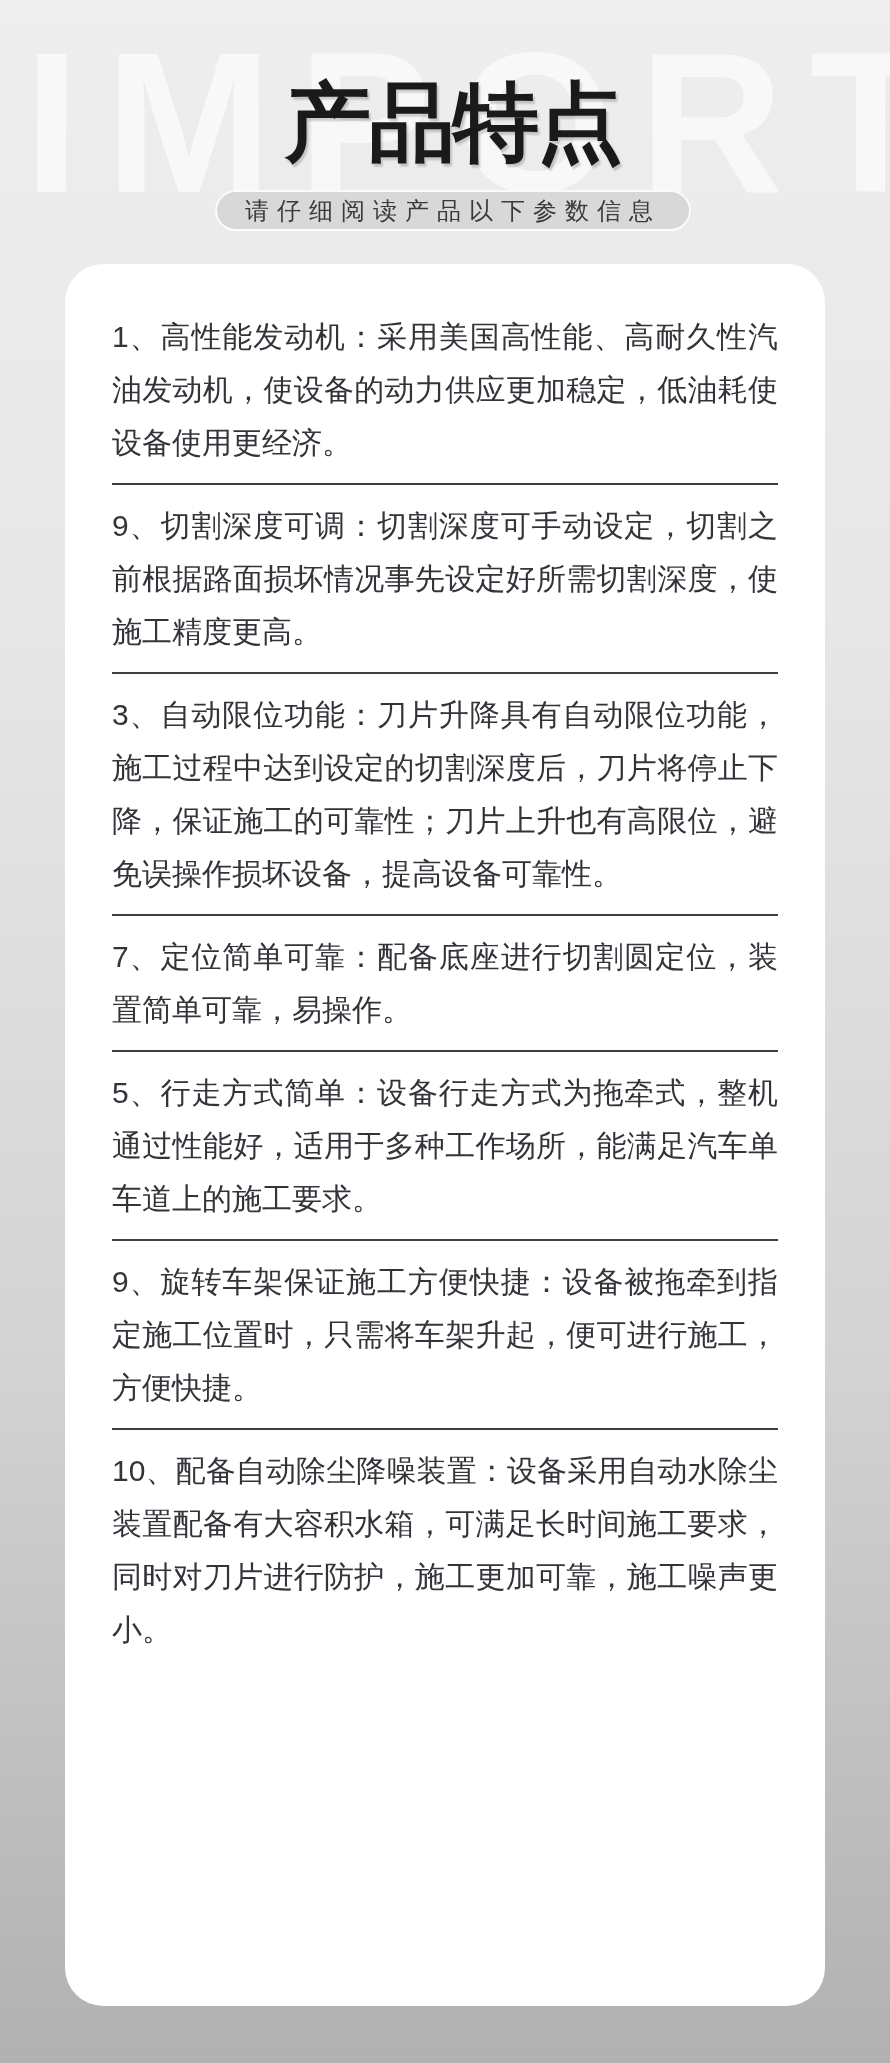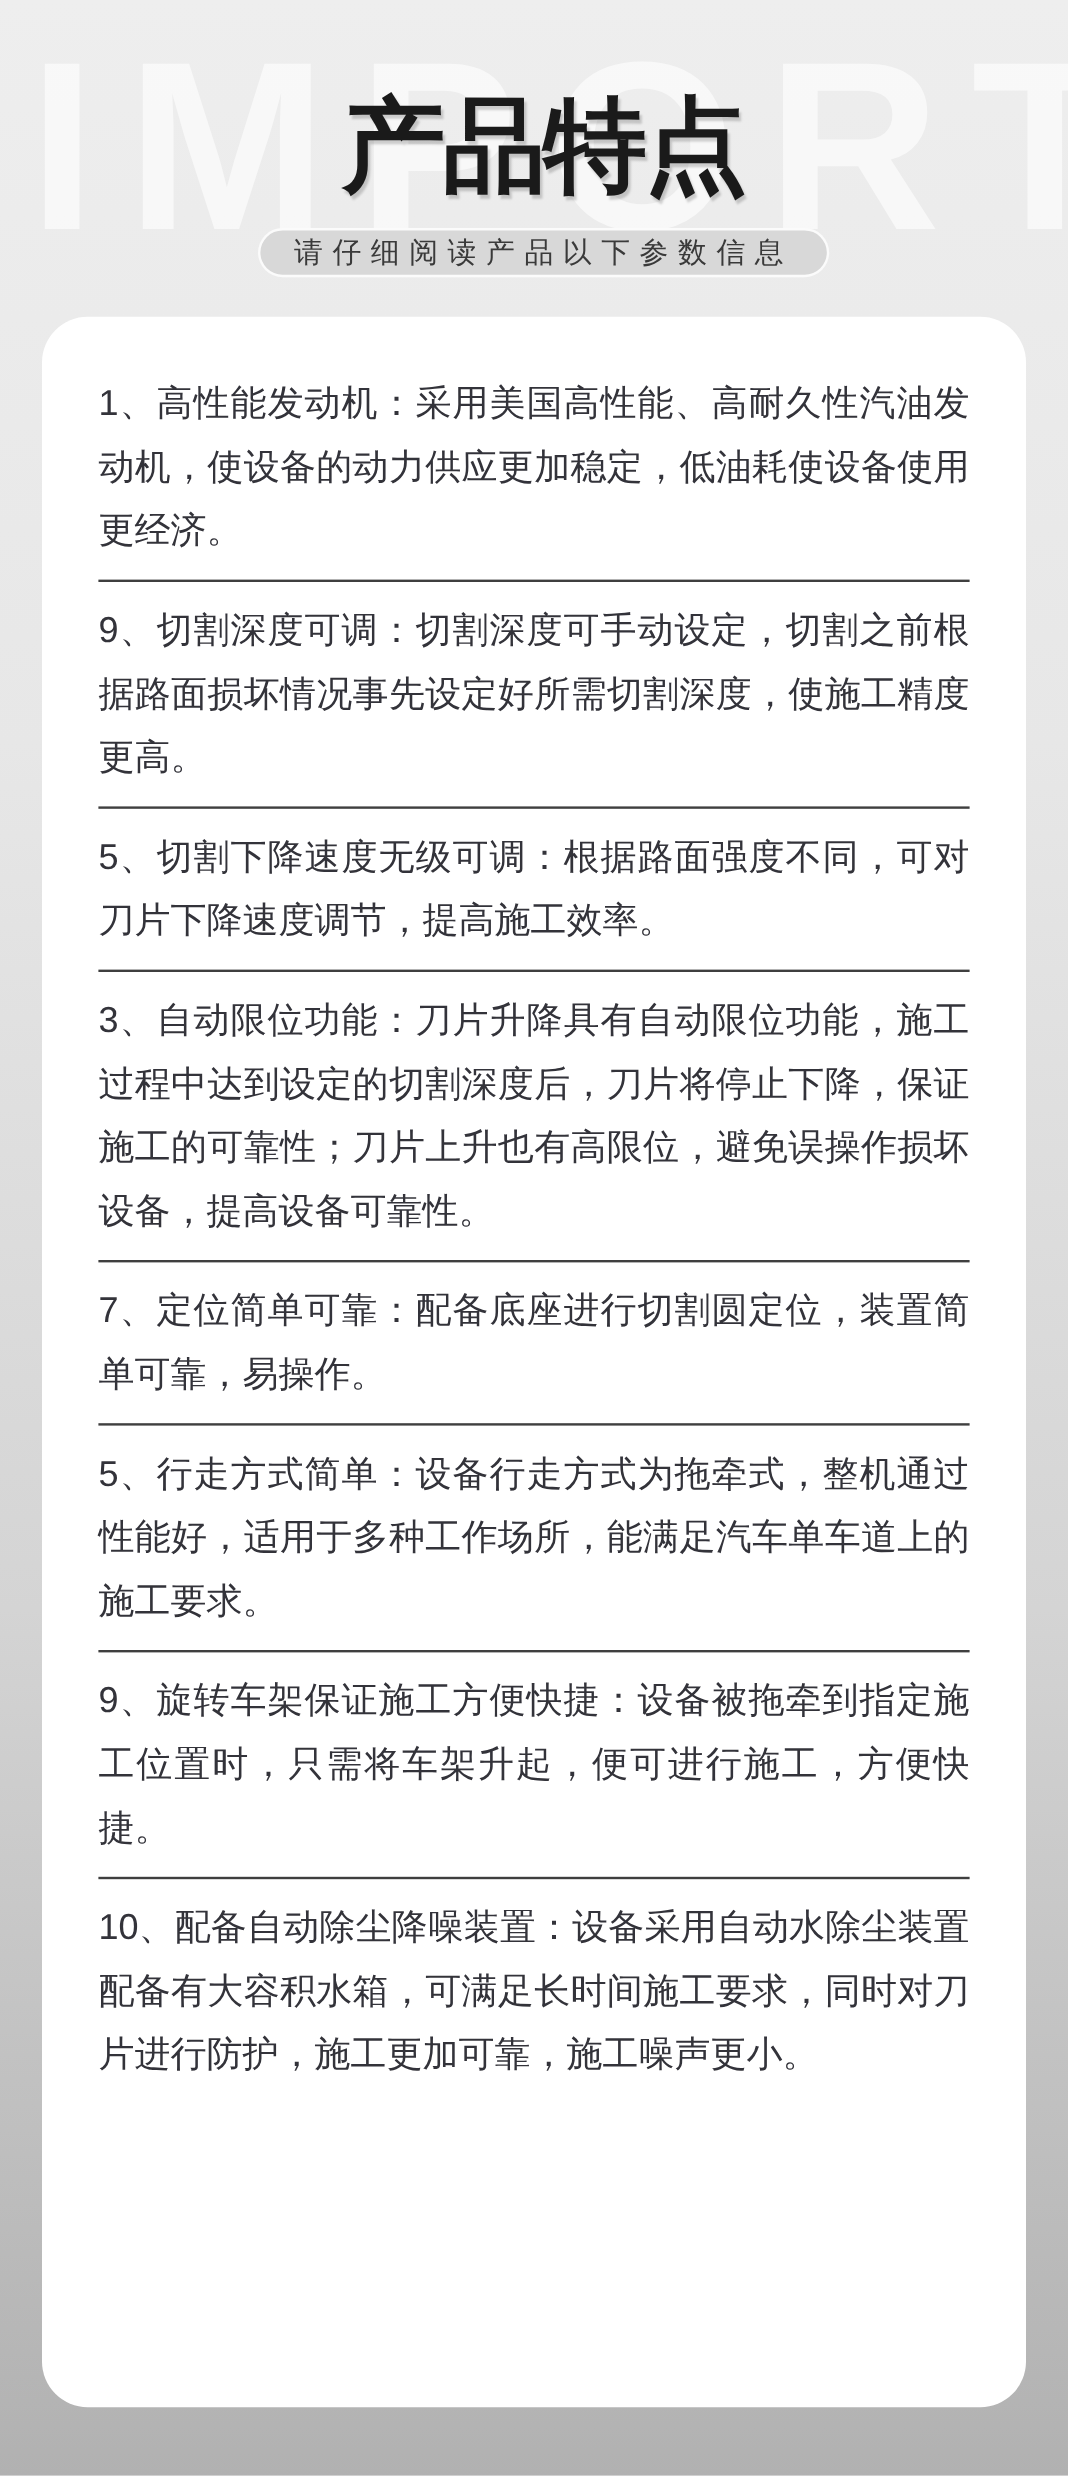--- a/index.html
+++ b/index.html
@@ -78,21 +78,21 @@
     line-height: 37px;
     letter-spacing: 8px;
     text-align: center;
     white-space: nowrap;
   }
 
   .card {
     position: relative;
     z-index: 1;
     box-sizing: border-box;
-    width: 820px;
+    width: 760px;
     height: 1742px;
     margin: 33px auto 0;
     background: var(--card-bg);
     border-radius: 38px;
     padding: 32px 47px 36px;
     overflow: hidden;
   }
 
   .feature-item {
     font-size: 30px;
@@ -114,20 +114,19 @@
   <h1 class="page-title">产品特点</h1>
   <div class="badge-wrap">
     <div class="badge">请仔细阅读产品以下参数信息</div>
   </div>
 </div>
 
 <div class="card">
   <div id="feature-list">
       <div class="feature-item">1、高性能发动机：采用美国高性能、高耐久性汽油发动机，使设备的动力供应更加稳定，低油耗使设备使用更经济。</div>
       <div class="feature-item">9、切割深度可调：切割深度可手动设定，切割之前根据路面损坏情况事先设定好所需切割深度，使施工精度更高。</div>
-      <div class="feature-item">5、切割下降速度无级可调：根据路面强度不同，可对刀片下降速度调节，提高施工效率。</div>
       <div class="feature-item">3、自动限位功能：刀片升降具有自动限位功能，施工过程中达到设定的切割深度后，刀片将停止下降，保证施工的可靠性；刀片上升也有高限位，避免误操作损坏设备，提高设备可靠性。</div>
       <div class="feature-item">7、定位简单可靠：配备底座进行切割圆定位，装置简单可靠，易操作。</div>
       <div class="feature-item">5、行走方式简单：设备行走方式为拖牵式，整机通过性能好，适用于多种工作场所，能满足汽车单车道上的施工要求。</div>
       <div class="feature-item">9、旋转车架保证施工方便快捷：设备被拖牵到指定施工位置时，只需将车架升起，便可进行施工，方便快捷。</div>
       <div class="feature-item">10、配备自动除尘降噪装置：设备采用自动水除尘装置配备有大容积水箱，可满足长时间施工要求，同时对刀片进行防护，施工更加可靠，施工噪声更小。</div>
     </div>
 </div>
 
 </body></html>

